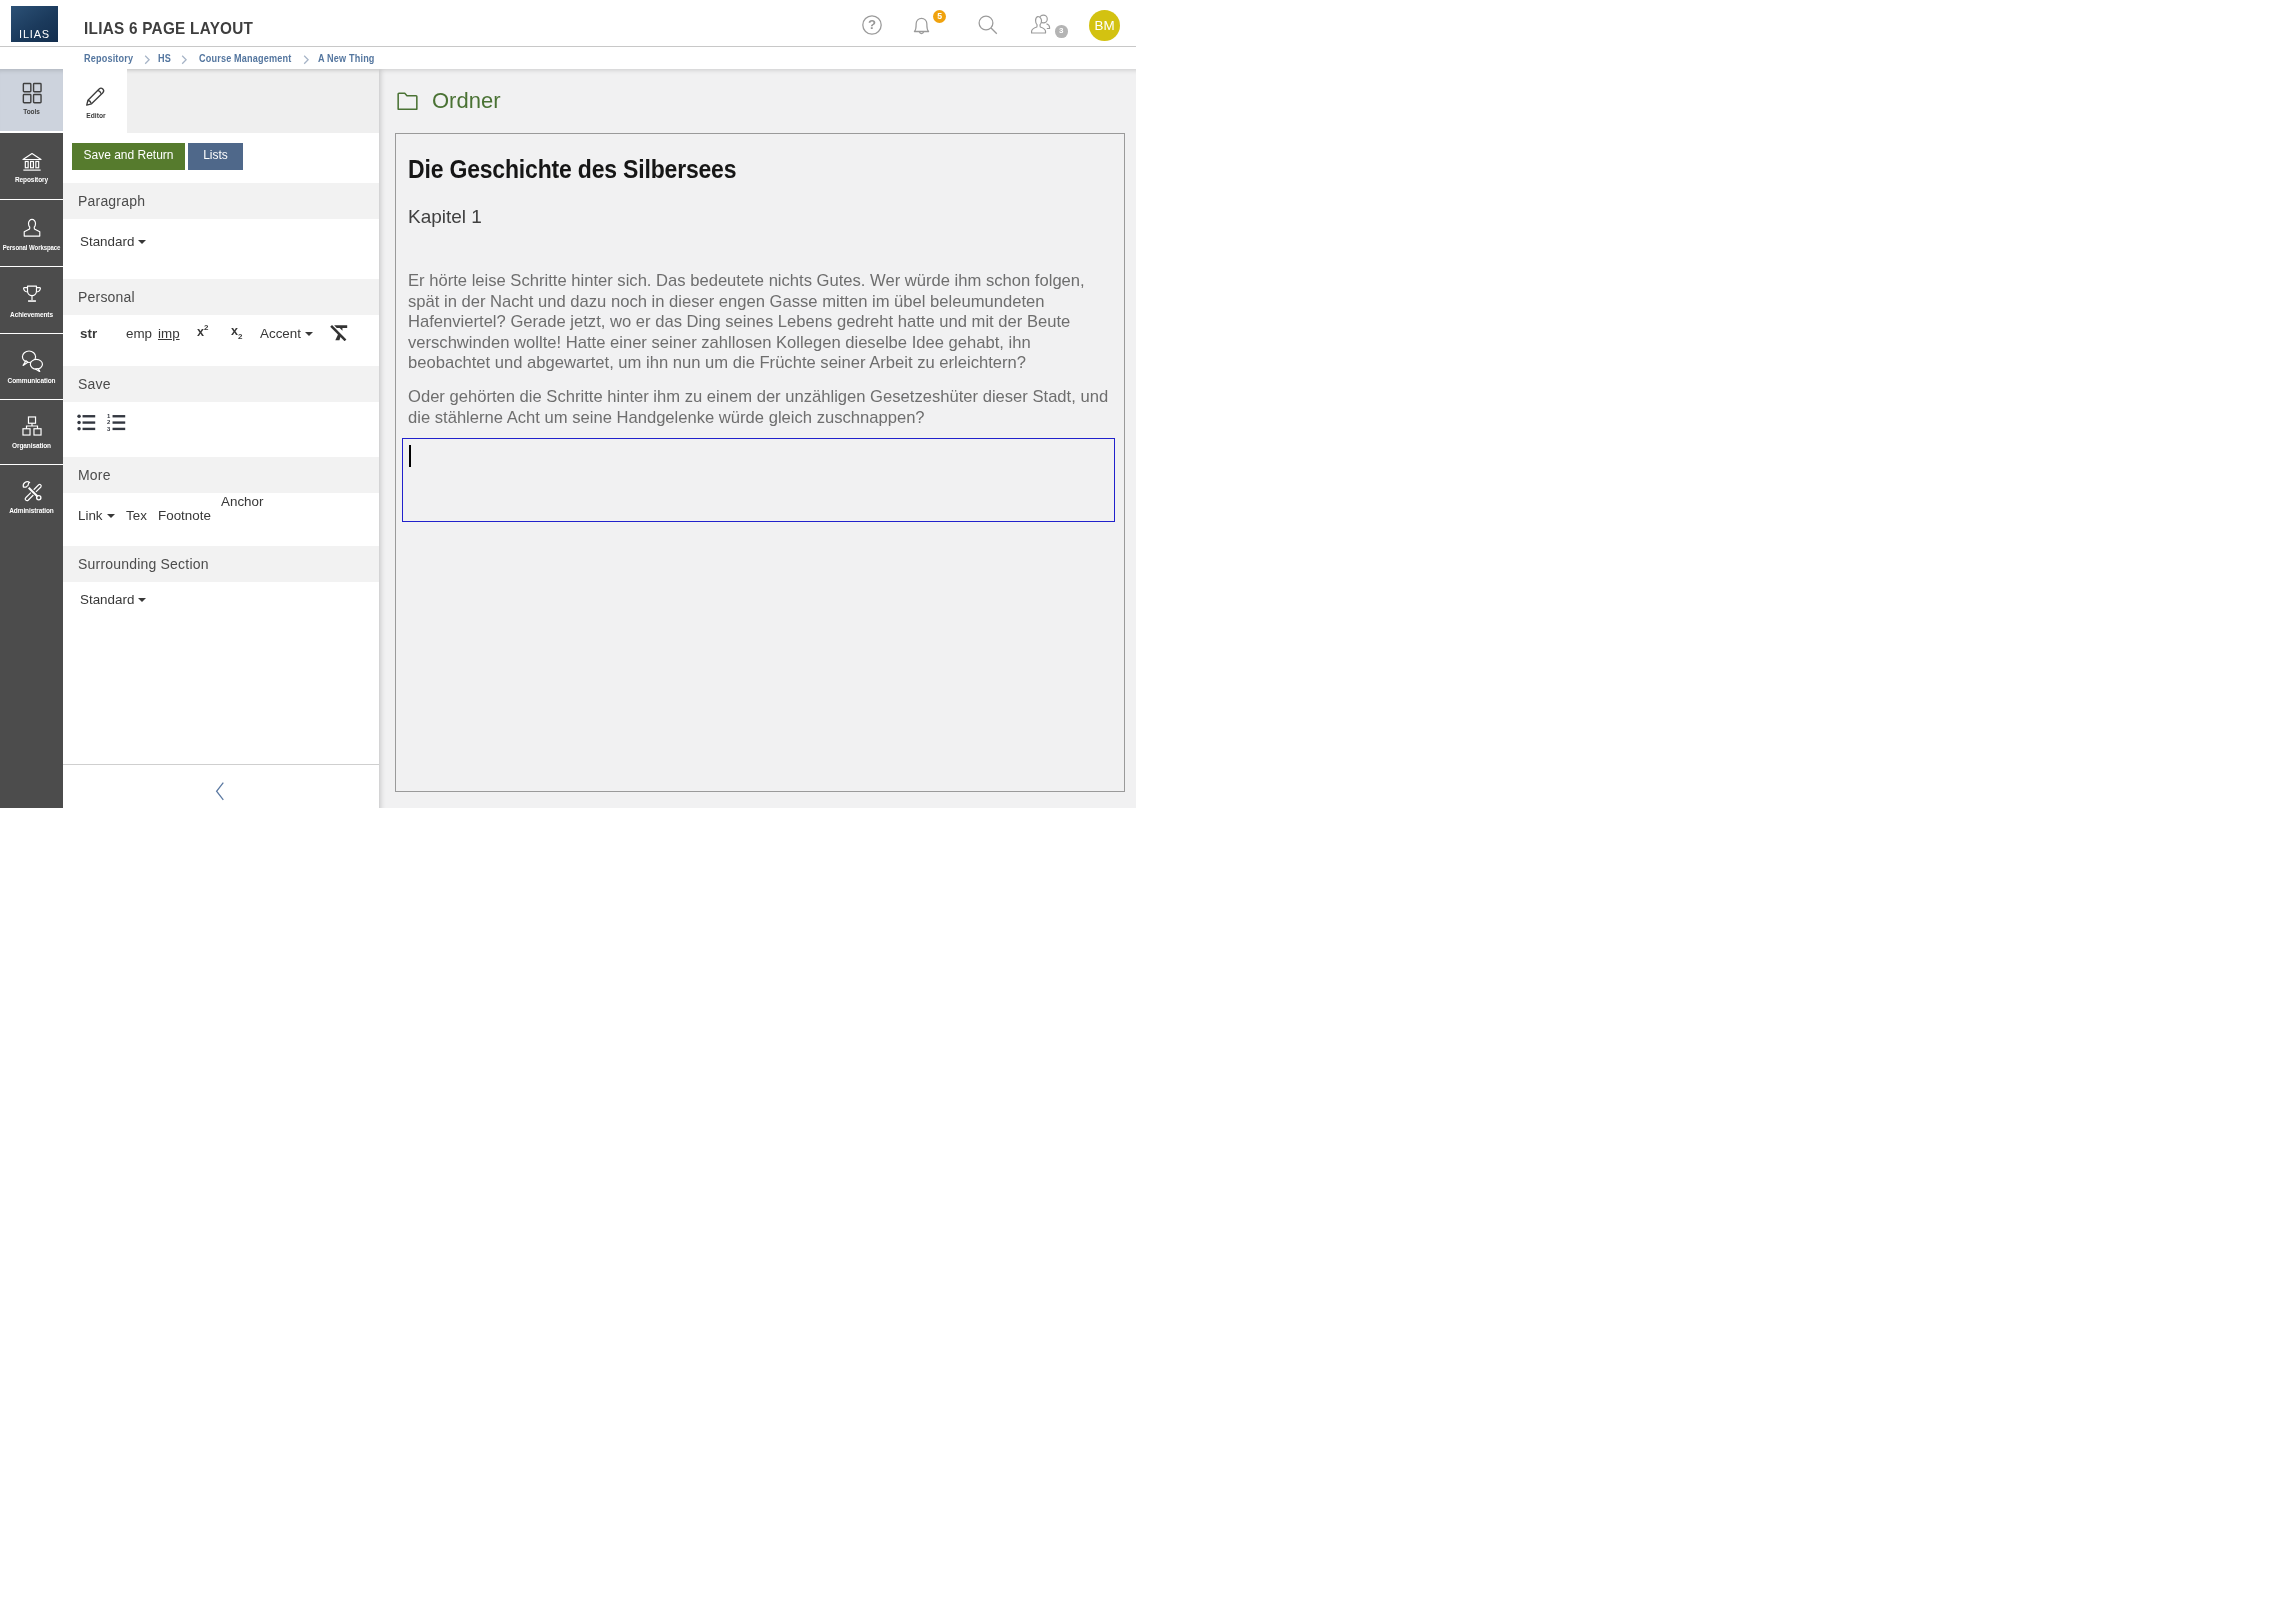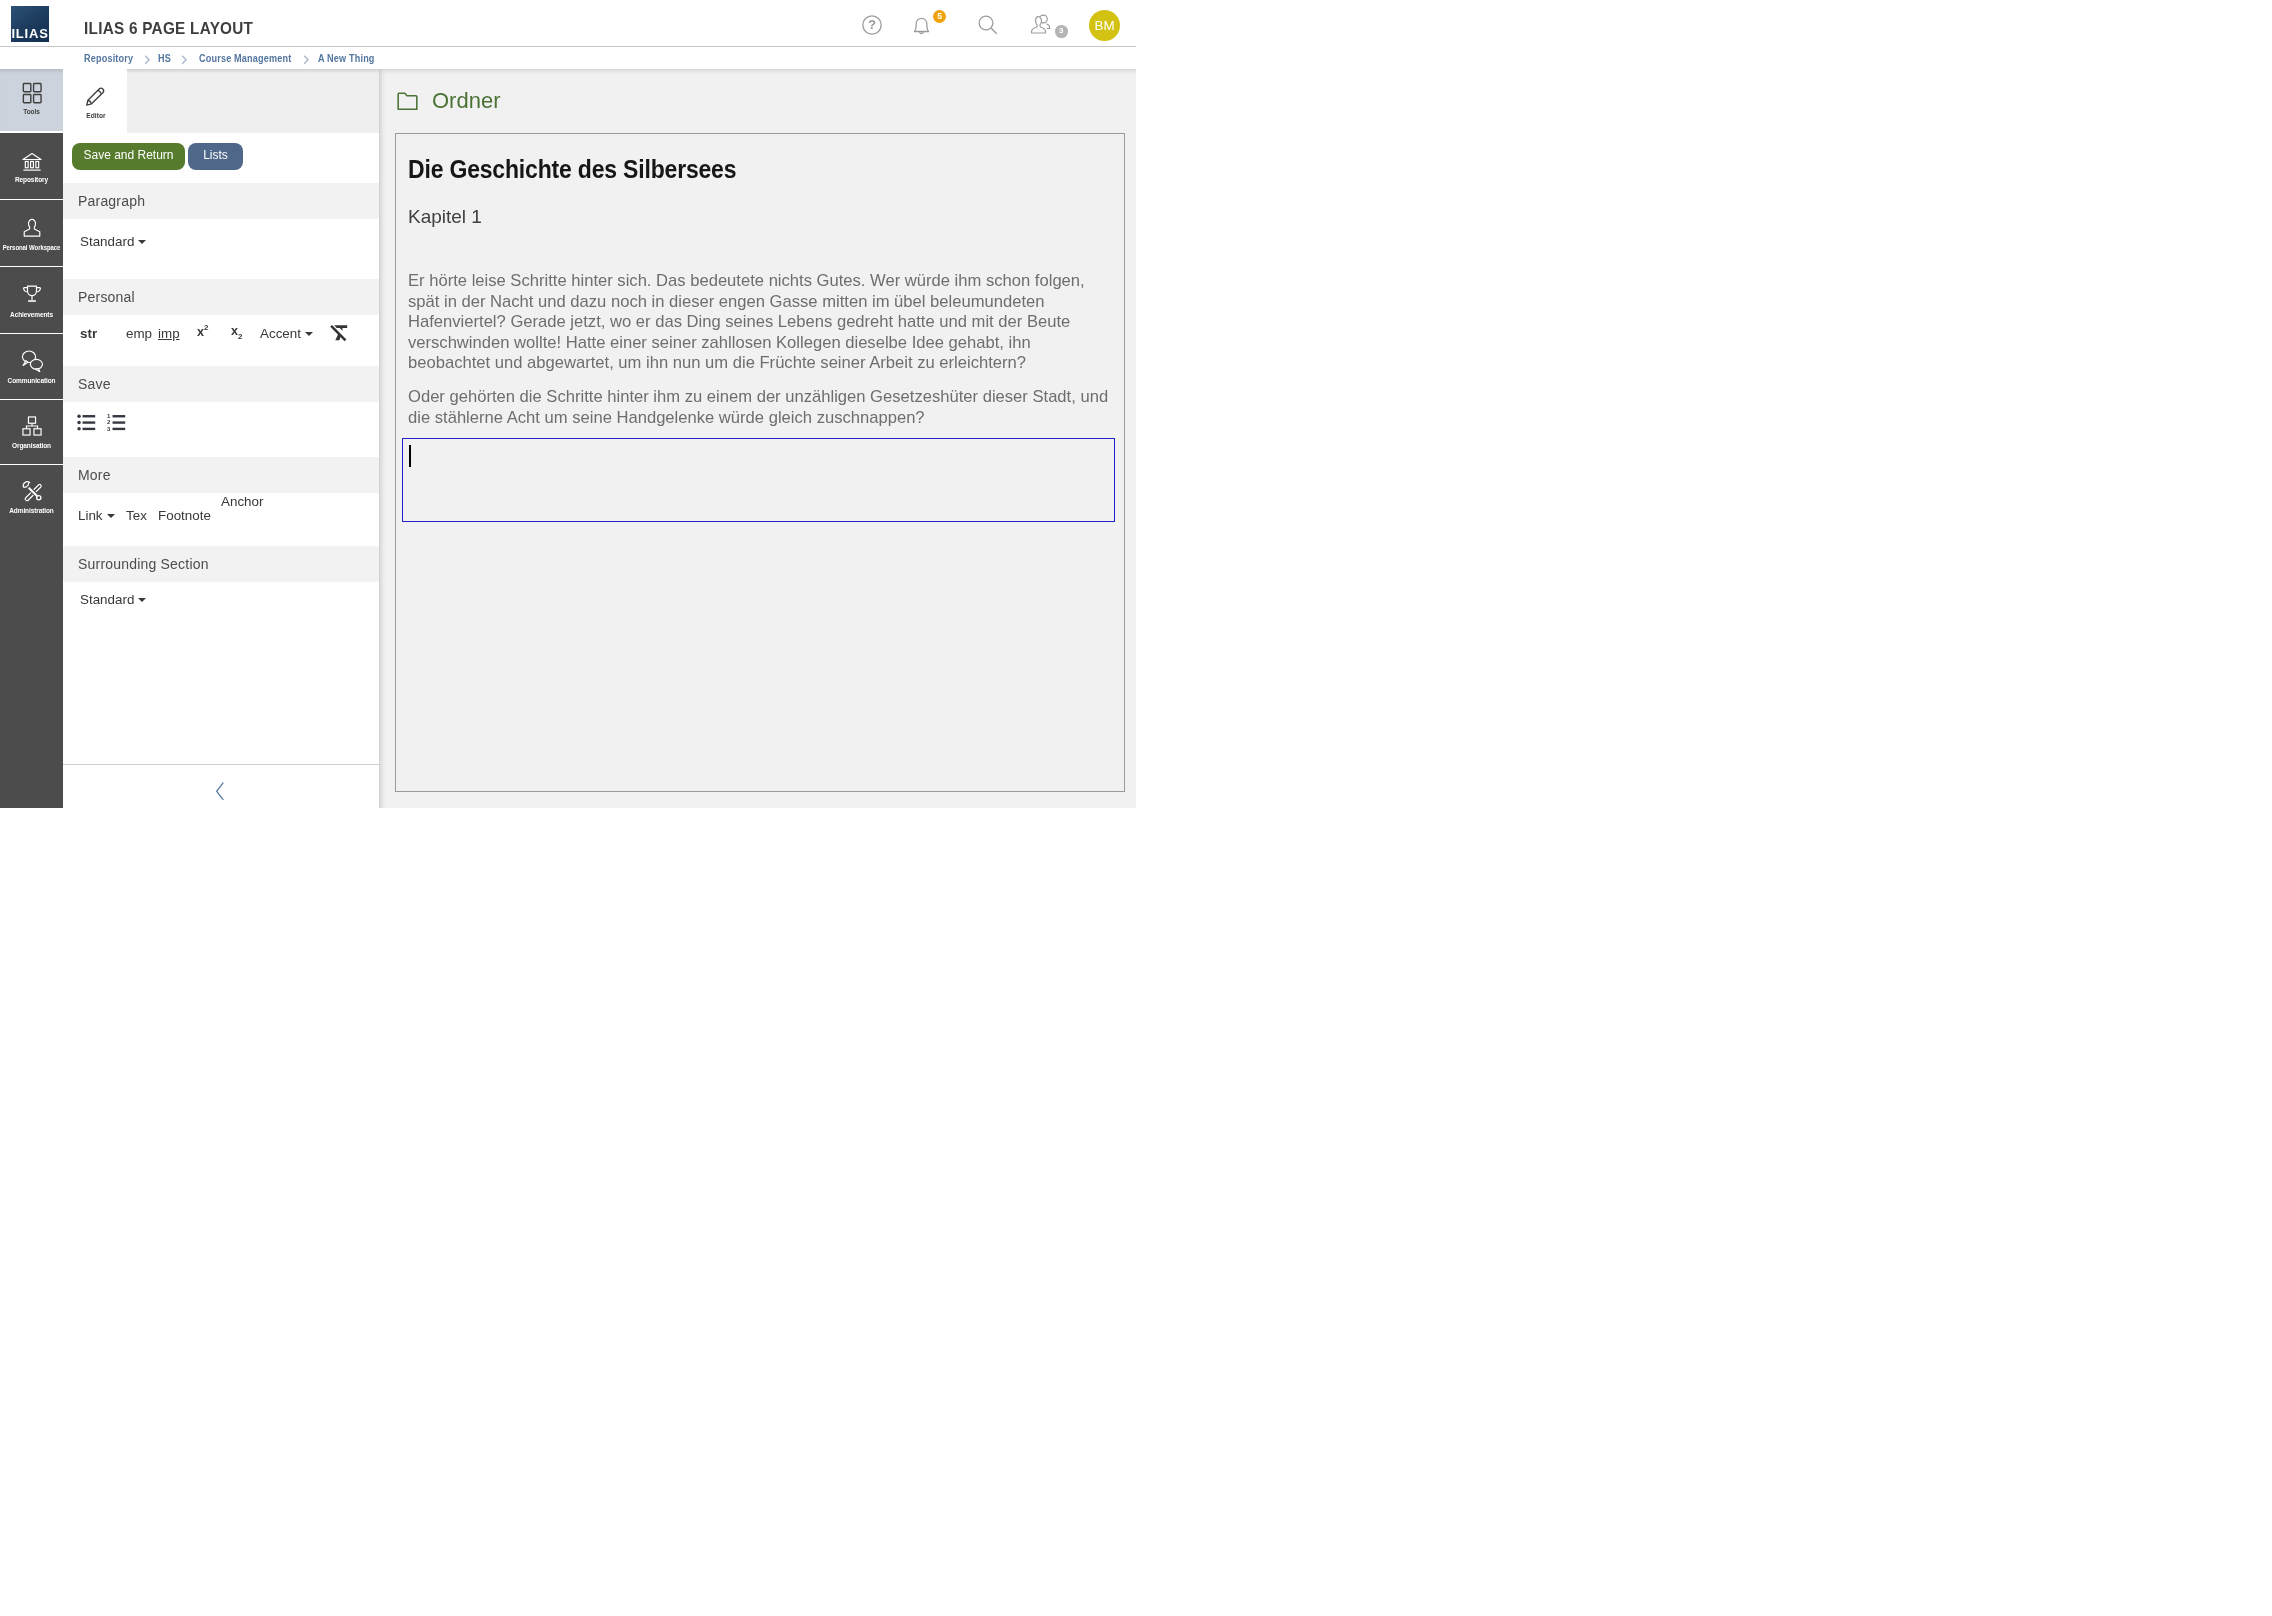--- a/index.html
+++ b/index.html
@@ -3,21 +3,21 @@
 <meta charset="utf-8">
 <title>ILIAS 6 PAGE LAYOUT</title>
 <style>
 * { margin:0; padding:0; box-sizing:border-box; }
 html,body { width:1136px; height:808px; overflow:hidden; }
 body { font-family:"Liberation Sans", sans-serif; background:#fff; position:relative; }
 .abs { position:absolute; }
 
 
 #header { position:absolute; left:0; top:0; width:1136px; height:47px; background:#fff; border-bottom:0.8px solid #c8c8c8; z-index:5; }
-#logo { position:absolute; left:11px; top:5.5px; width:38px; height:36px; background:linear-gradient(145deg,#2c5176 0%,#1b3a5c 55%,#132e4e 100%); color:#fff; font-weight:bold; font-size:13px; letter-spacing:0.8px; text-align:center; line-height:8px; }
+#logo { position:absolute; left:11px; top:5.5px; width:47px; height:36px; background:linear-gradient(145deg,#2c5176 0%,#1b3a5c 55%,#132e4e 100%); color:#fff; font-weight:normal; font-size:11px; letter-spacing:0.8px; text-align:center; line-height:8px; }
 #logo span { position:absolute; left:0; right:0; bottom:4px; }
 #title { position:absolute; left:84px; top:20px; font-size:17px; line-height:17px; font-weight:bold; color:#3e3e3e; letter-spacing:0.3px; transform:scaleX(0.9); transform-origin:left center; }
 .hicon { position:absolute; top:0; }
 #avatar { position:absolute; left:1089px; top:9.5px; width:31px; height:31px; border-radius:50%; background:#d3c211; color:#fff; font-size:13.4px; text-align:center; line-height:31px; }
 .badge { position:absolute; border-radius:50%; color:#fff; font-weight:bold; text-align:center; }
 #badge5 { left:933px; top:9.5px; width:13.4px; height:13.4px; background:#f0a20d; font-size:8.7px; line-height:13.4px; }
 #badge3 { left:1055px; top:25px; width:12.6px; height:12.6px; background:#b4b4b4; font-size:8px; line-height:12.6px; }
 
 
 #crumbs { position:absolute; left:0; top:47px; width:1136px; height:22px; background:#fff; }
@@ -33,21 +33,21 @@
 
 
 #tabstrip { position:absolute; left:63px; top:69px; width:316px; height:65px; background:#efefef; box-shadow:inset 0 5.5px 4.7px -4.7px rgba(0,0,0,0.22); }
 #tabwhitegap { position:absolute; left:63px; top:69px; width:1.6px; height:65px; background:#fff; }
 #edtab { position:absolute; left:65px; top:69px; width:62px; height:65px; background:#fff; }
 #edtab svg { position:absolute; left:20px; top:15px; }
 #edtab .lbl { position:absolute; left:0; right:0; top:43px; text-align:center; font-size:6.7px; font-weight:bold; color:#3c3c3c; }
 #panel { position:absolute; left:63px; top:133px; width:316px; height:675px; background:#fff; }
 .band { position:absolute; left:63px; width:316px; height:36px; background:#f2f2f2; font-size:14px; color:#4c4c4c; letter-spacing:0.2px; }
 .band span { position:absolute; left:15px; top:10.3px; }
-.btn { position:absolute; top:143px; height:27px; color:#fff; font-size:12px; text-align:center; line-height:24.5px;border-radius:8px; }
+.btn { position:absolute; top:143px; height:27px; color:#fff; font-size:12px; text-align:center; line-height:24.5px; }
 #savebtn { left:72px; width:113px; background:#567b2d; }
 #cancelbtn { left:188px; width:55px; background:#4f688a; }
 .ditem { color:#383838; font-size:13.4px; }
 .caret { display:inline-block; width:0; height:0; border-left:4px solid transparent; border-right:4px solid transparent; border-top:4.3px solid #383838; vertical-align:middle; margin-left:4px; margin-bottom:1.6px; }
 #panelsep { position:absolute; left:63px; top:764px; width:316px; height:0.8px; background:#cfcfcf; }
 
 
 #main { position:absolute; left:379px; top:69px; width:758px; height:739px; background:#f1f1f2; box-shadow:inset 6.3px 5.5px 5.5px -4.7px rgba(0,0,0,0.18); }
 #ordner { position:absolute; left:432px; top:88px; font-size:22px; color:#4a7234; }
 #cbox { position:absolute; left:395px; top:133px; width:730px; height:659px; border:0.8px solid #9a9a9a; }

